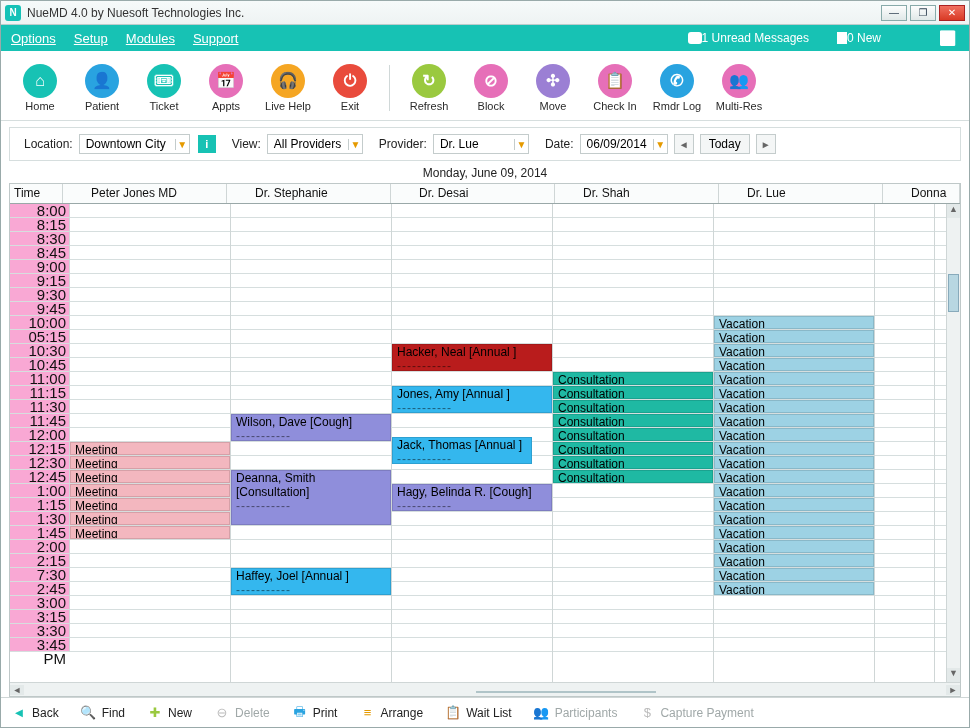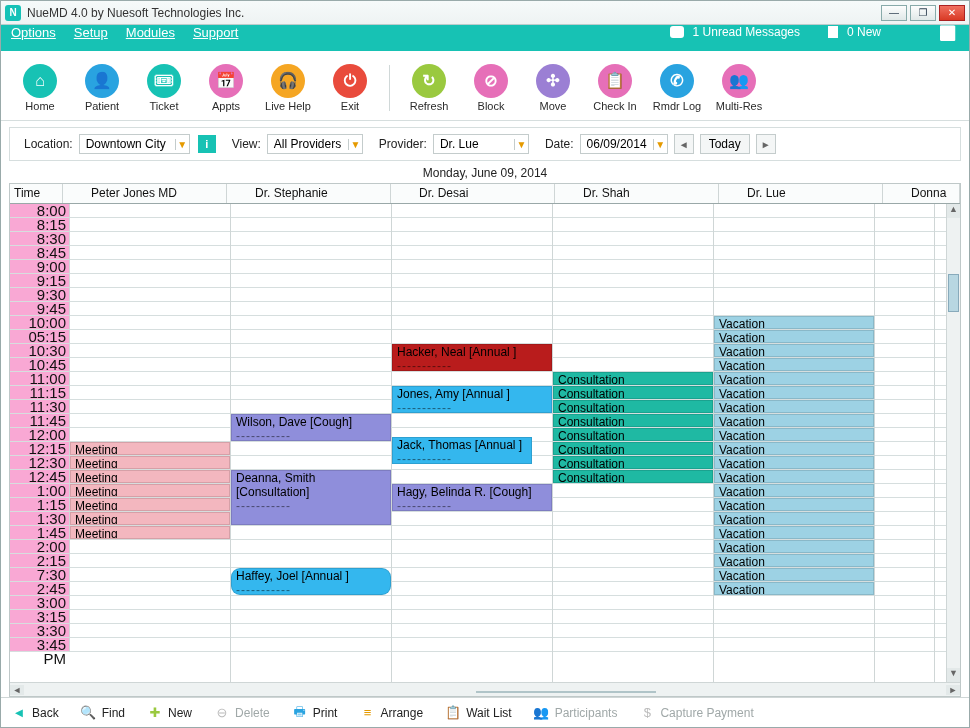--- a/index.html
+++ b/index.html
@@ -8,24 +8,24 @@
 
   
   .titlebar { height: 24px; background: linear-gradient(#f6fafa,#eef3f3); display: flex; align-items: center; padding: 0 4px; border-bottom: 1px solid #bcc; }
   .titlebar .app-icon { width:16px; height:16px; background:#16c2b7; border-radius:3px; display:flex;align-items:center;justify-content:center;color:#fff;font-weight:bold;font-size:10px; margin-right:6px;}
   .titlebar .title { color:#333; font-size:12px; flex:1;}
   .titlebar .winbtns { display:flex; gap:3px;}
   .titlebar .winbtn { width:26px;height:16px;border:1px solid #8aa;background:linear-gradient(#fdfdfd,#e0e8e8);display:flex;align-items:center;justify-content:center;font-size:10px;color:#345;cursor:pointer;}
   .titlebar .winbtn.close{background:linear-gradient(#f07060,#d93a25);color:#fff;border-color:#a22;}
 
   
-  .menubar { background:#17c2b4; height:26px; display:flex; align-items:flex-start; padding:0 10px; color:#fff; gap:18px;}
+  .menubar { background:#17c2b4; height:26px; display:flex; align-items:center; padding:0 10px; color:#fff; gap:18px;}
   .menubar .menu-item { text-decoration:underline; cursor:pointer; font-size:13px;}
   .menubar .spacer { flex:1;}
-  .menubar .msgbox { display:flex; align-items:center; gap:9px; font-size:12px;}
+  .menubar .msgbox { display:flex; align-items:center; gap:0; font-size:12px;}
   .menubar .msgbox .bubble { width:14px;height:12px;border-radius:3px;background:#fff; position:relative;}
   .menubar .msgbox .doc { width:10px;height:12px;background:#fff;}
   .menubar .signal { width:20px;height:16px; position:relative; color:#fff; }
   .menubar .signal::before{content:"📶"; font-size:14px;color:#fff;filter:grayscale(1) brightness(3);}
 
   
   .toolbar { height:70px; display:flex; align-items:center; padding:4px 10px 0 10px; gap:4px; border-bottom:1px solid #d6dede; background:#fff;}
   .tool { width:58px; display:flex; flex-direction:column; align-items:center; gap:2px; cursor:pointer;}
   .tool .circle{ width:34px;height:34px;border-radius:50%; display:flex;align-items:center;justify-content:center;color:#fff;font-size:16px; font-weight:bold;}
   .tool .label{ font-size:11px; color:#2a2a2a;}
@@ -303,21 +303,21 @@
             <span>Meeting</span>
           </div>
           <div class="appt" style="left: 161px; width: 160px; top: 210px; height: 27px; background: rgb(143, 142, 219); color: rgb(0, 0, 0); flex-direction: column;">
             <span>Wilson, Dave   [Cough]</span>
             <span class="dashes">-----------</span>
           </div>
           <div class="appt" style="left: 161px; width: 160px; top: 266px; height: 55px; background: rgb(143, 142, 219); color: rgb(0, 0, 0); flex-direction: column;">
             <span>Deanna, Smith   [Consultation]</span>
             <span class="dashes">-----------</span>
           </div>
-          <div class="appt" style="left: 161px; width: 160px; top: 364px; height: 27px; background: rgb(52, 183, 238); color: rgb(0, 0, 0); flex-direction: column; border-radius: 9px;">
+          <div class="appt" style="left: 161px; width: 160px; top: 364px; height: 27px; background: rgb(52, 183, 238); color: rgb(0, 0, 0); flex-direction: column;">
             <span>Haffey, Joel   [Annual ]</span>
             <span class="dashes">-----------</span>
           </div>
           <div class="appt" style="left: 322px; width: 160px; top: 140px; height: 27px; background: #b91c1c; color: rgb(0, 0, 0); flex-direction: column;">
             <span>Hacker, Neal   [Annual ]</span>
             <span class="dashes">-----------</span>
           </div>
           <div class="appt" style="left: 322px; width: 160px; top: 182px; height: 27px; background: rgb(52, 183, 238); color: rgb(0, 0, 0); flex-direction: column;">
             <span>Jones, Amy   [Annual ]</span>
             <span class="dashes">-----------</span>

